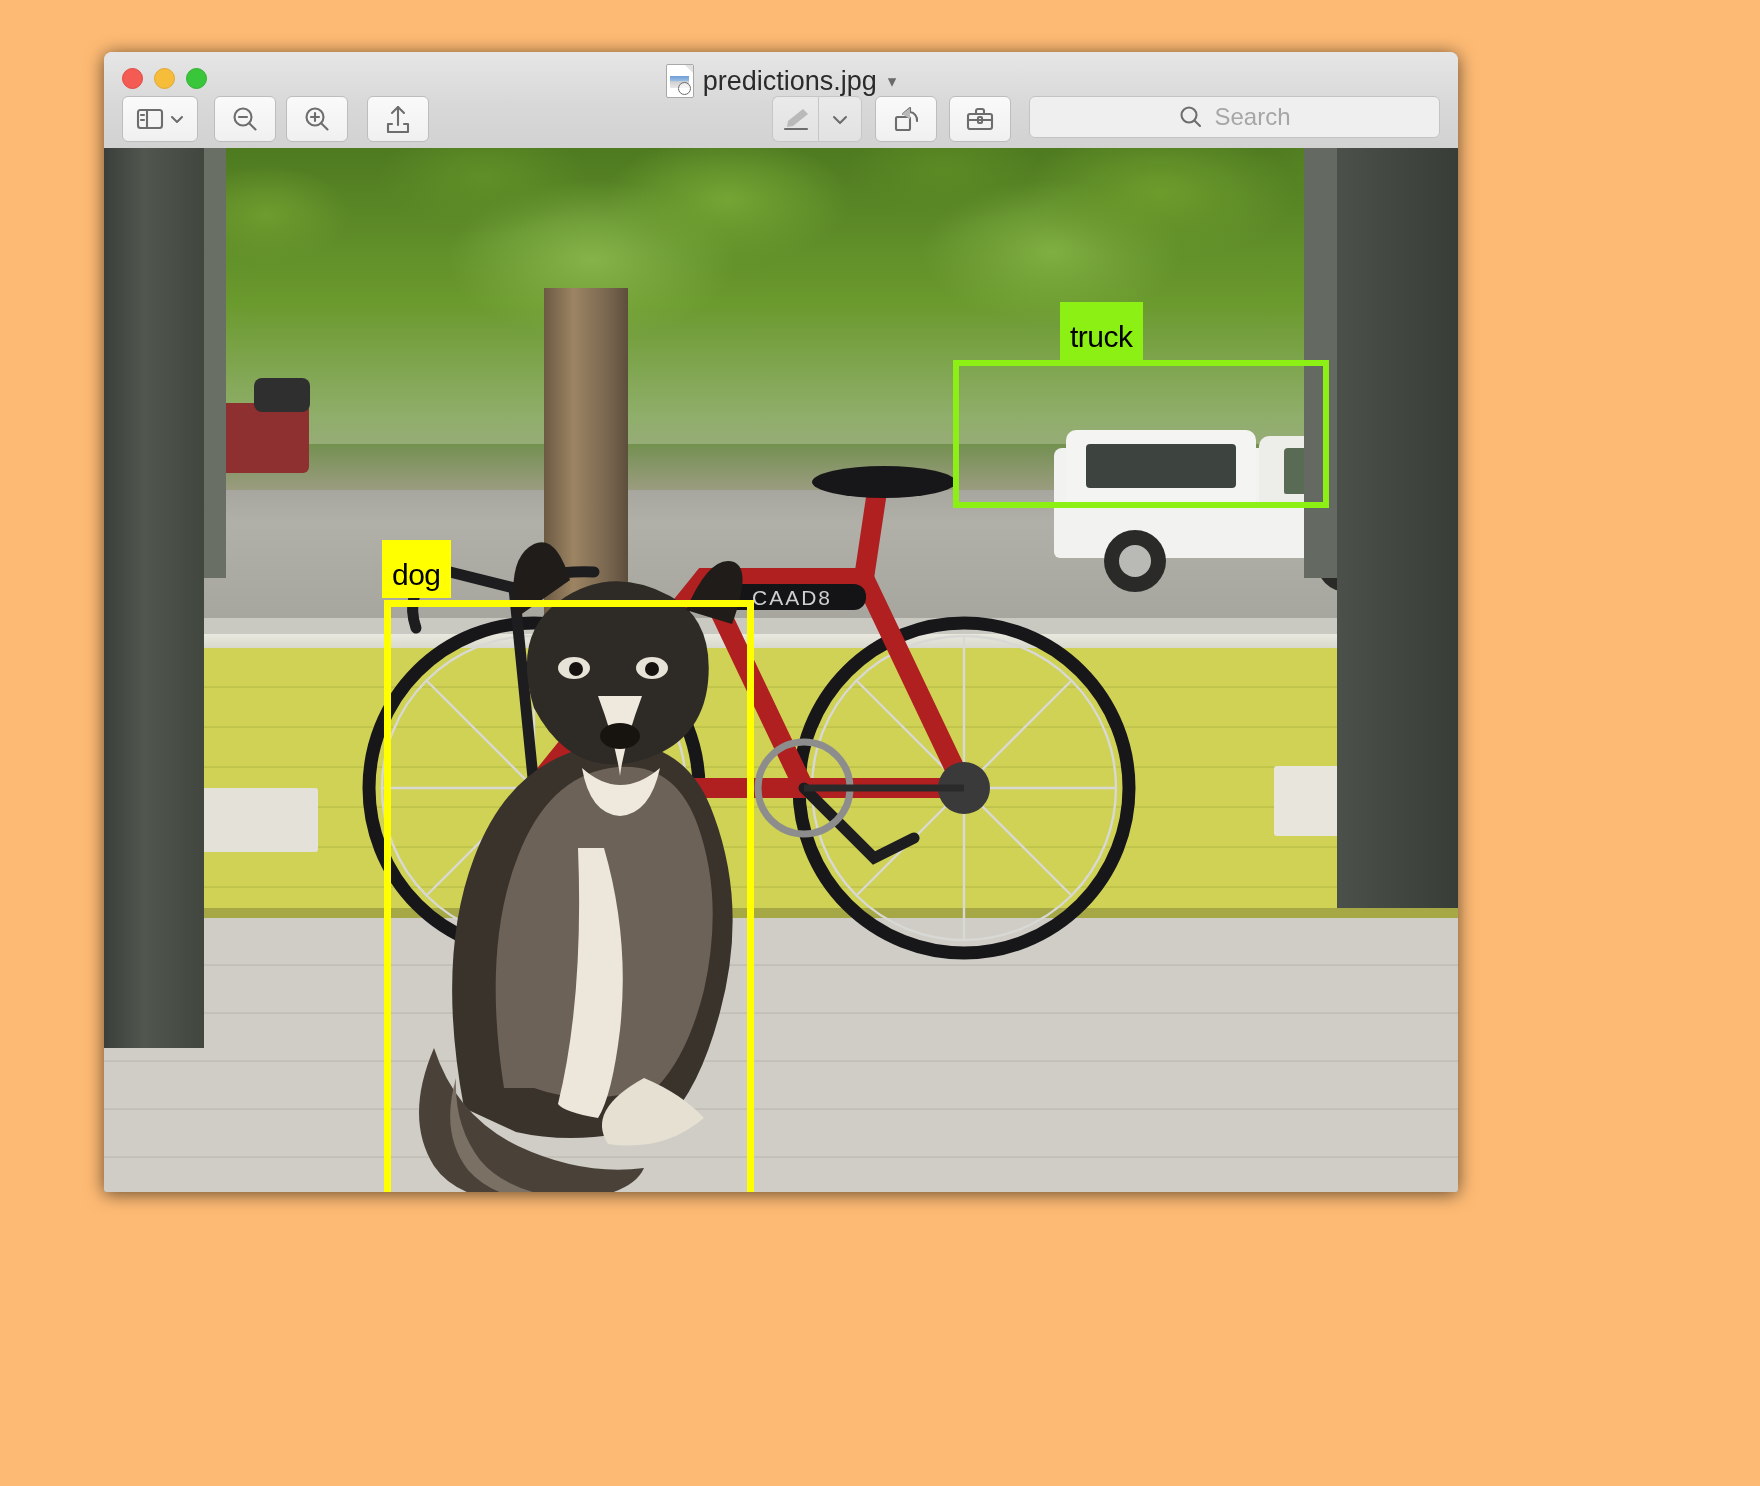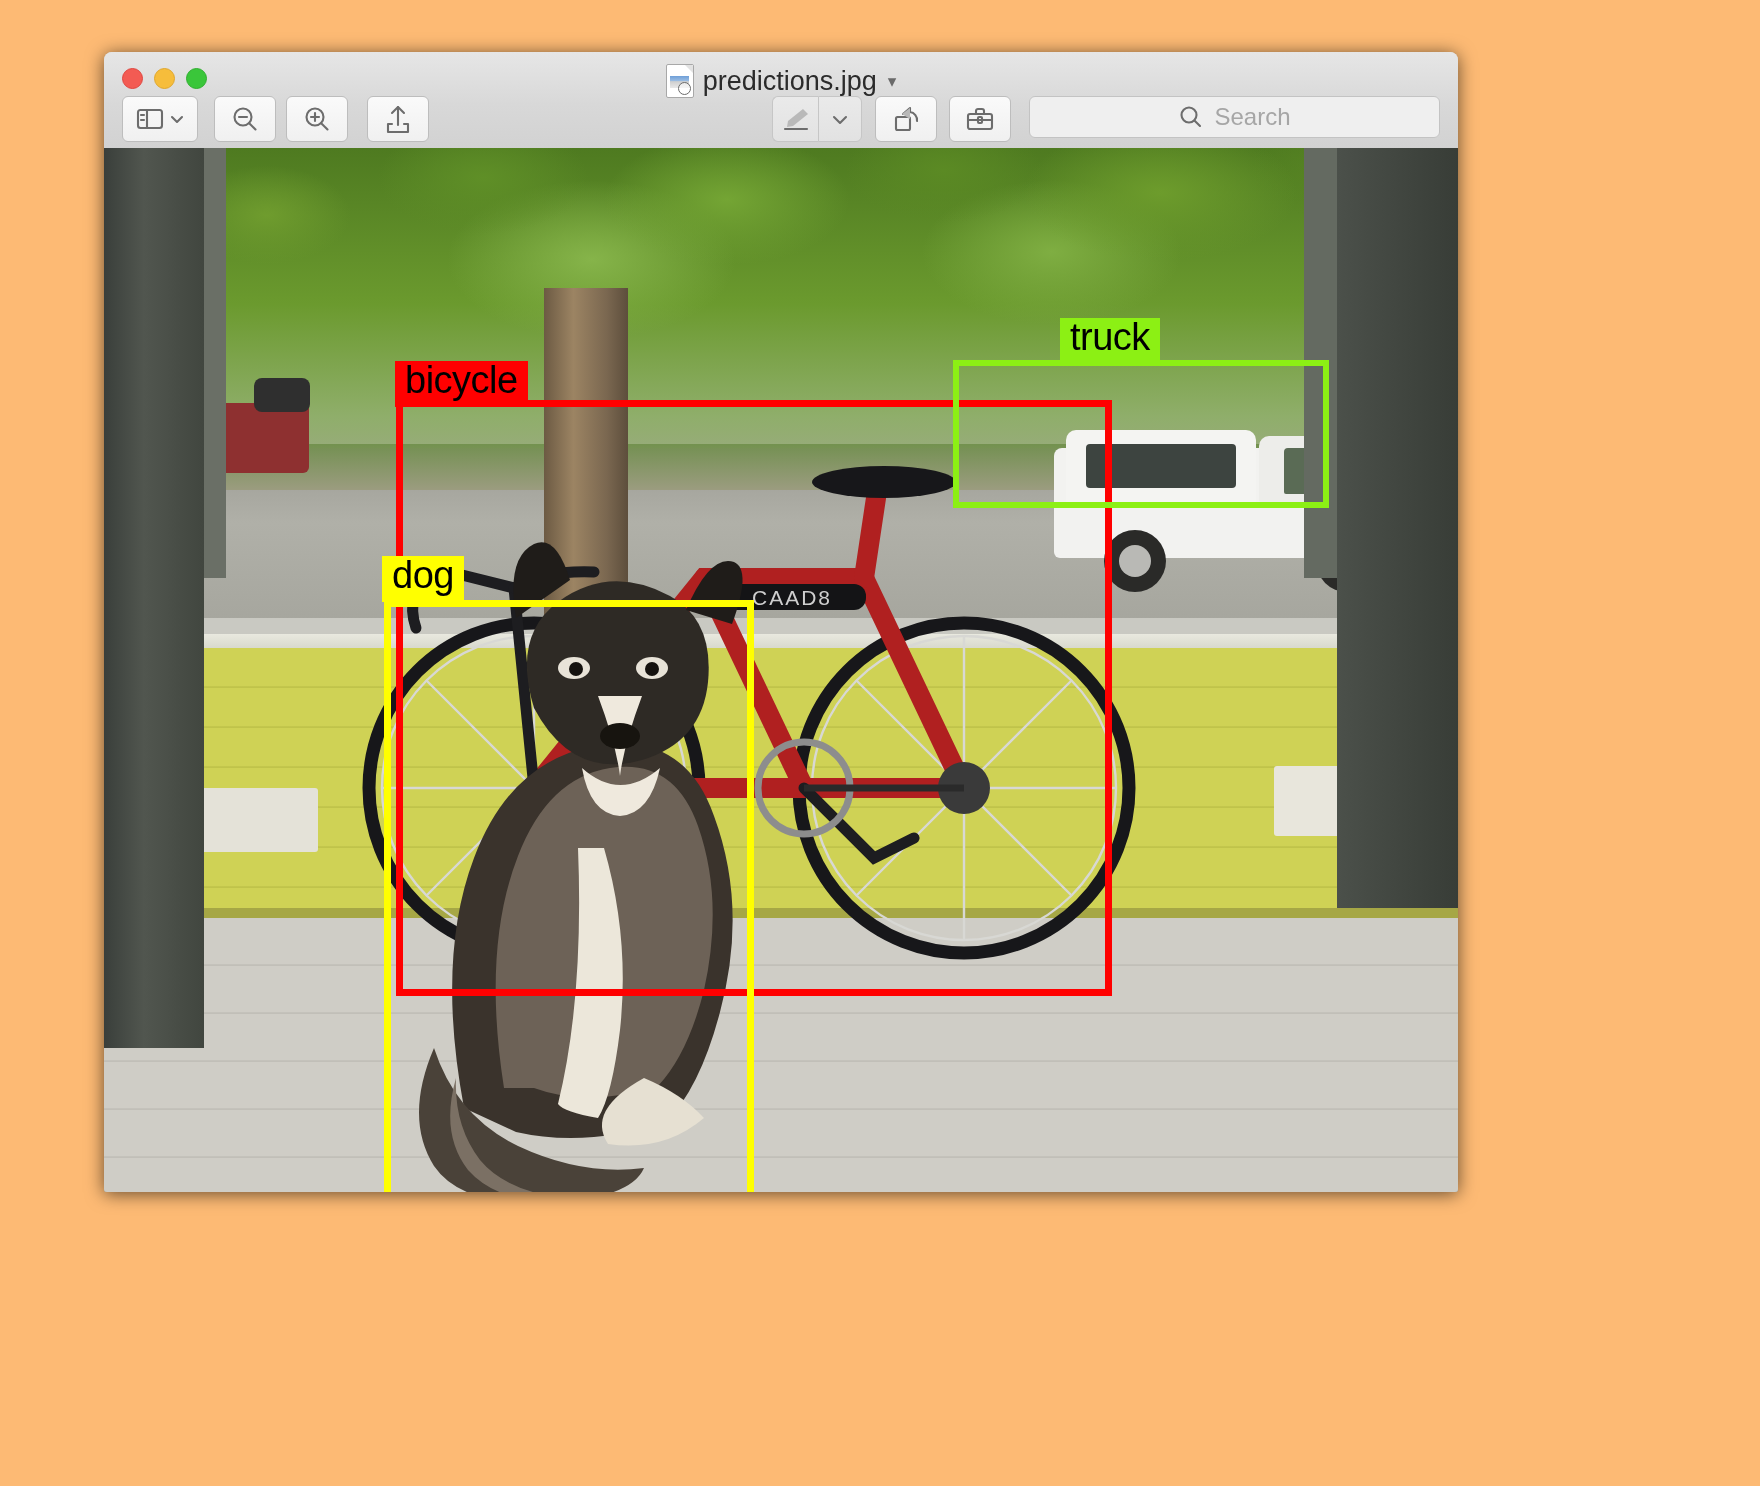--- a/index.html
+++ b/index.html
@@ -131,22 +131,22 @@
 
   
   .bike{position:absolute;left:0;top:0;width:1354px;height:1044px;}
 
   
   .dog{position:absolute;left:0;top:0;width:1354px;height:1044px;}
 
   
   .det{position:absolute;box-sizing:border-box;}
   .det .bx{position:absolute;inset:0;border-style:solid;}
-  .det .lab{position:absolute;padding:0 10px 8px 10px;font-size:38px;line-height:1;
-            color:#000;white-space:nowrap;font-weight:400;letter-spacing:-.5px;margin-top:16px;}
+  .det .lab{position:absolute;padding:20px 10px 8px 10px;font-size:30px;line-height:1;
+            color:#000;white-space:nowrap;font-weight:400;letter-spacing:-.5px;}
 
   #det-bicycle{left:292px;top:252px;width:716px;height:596px;}
   #det-bicycle .bx{border-width:7px;border-color:#ff0000;}
   #det-bicycle .lab{background:#ff0000;left:-1px;top:-55px;}
 
   #det-truck{left:849px;top:212px;width:376px;height:148px;}
   #det-truck .bx{border-width:6px;border-color:#8cf014;}
   #det-truck .lab{background:#8cf014;left:107px;top:-58px;}
 
   #det-dog{left:280px;top:452px;width:370px;height:708px;}
@@ -361,24 +361,20 @@
           <ellipse cx="516" cy="588" rx="20" ry="13" fill="#17140f"></ellipse>
           <path d="M478 620 q38 34 78 0 q-10 46 -40 48 q-30 -2 -38 -48 Z" fill="#efe9dd"></path>
           <path d="M500 700 q26 90 16 182 q-8 66 -22 88 q-34 -6 -40 -14 q26 -106 20 -256 Z" fill="#ece7da"></path>
           <path d="M540 930 q38 16 60 40 q-40 34 -96 26 q-22 -34 36 -66 Z" fill="#e6e0d2"></path>
           <path d="M330 900 q-30 70 0 118 q30 44 128 36 q70 -6 82 -34 q-62 8 -126 -22
                    q-62 -30 -84 -98 Z" fill="#4a4239"></path>
           <path d="M352 930 q-16 56 12 92 q34 38 110 30 q-70 -6 -98 -40 q-26 -34 -24 -82 Z" fill="#7b7064"></path>
         </g>
       </svg>
 
-      <div class="det" id="det-bicycle">
-        <div class="bx"></div>
-        <div class="lab">bicycle</div>
-      </div>
 
       <div class="det" id="det-truck">
         <div class="bx"></div>
         <div class="lab">truck</div>
       </div>
 
       <div class="det" id="det-dog">
         <div class="bx"></div>
         <div class="lab">dog</div>
       </div>

